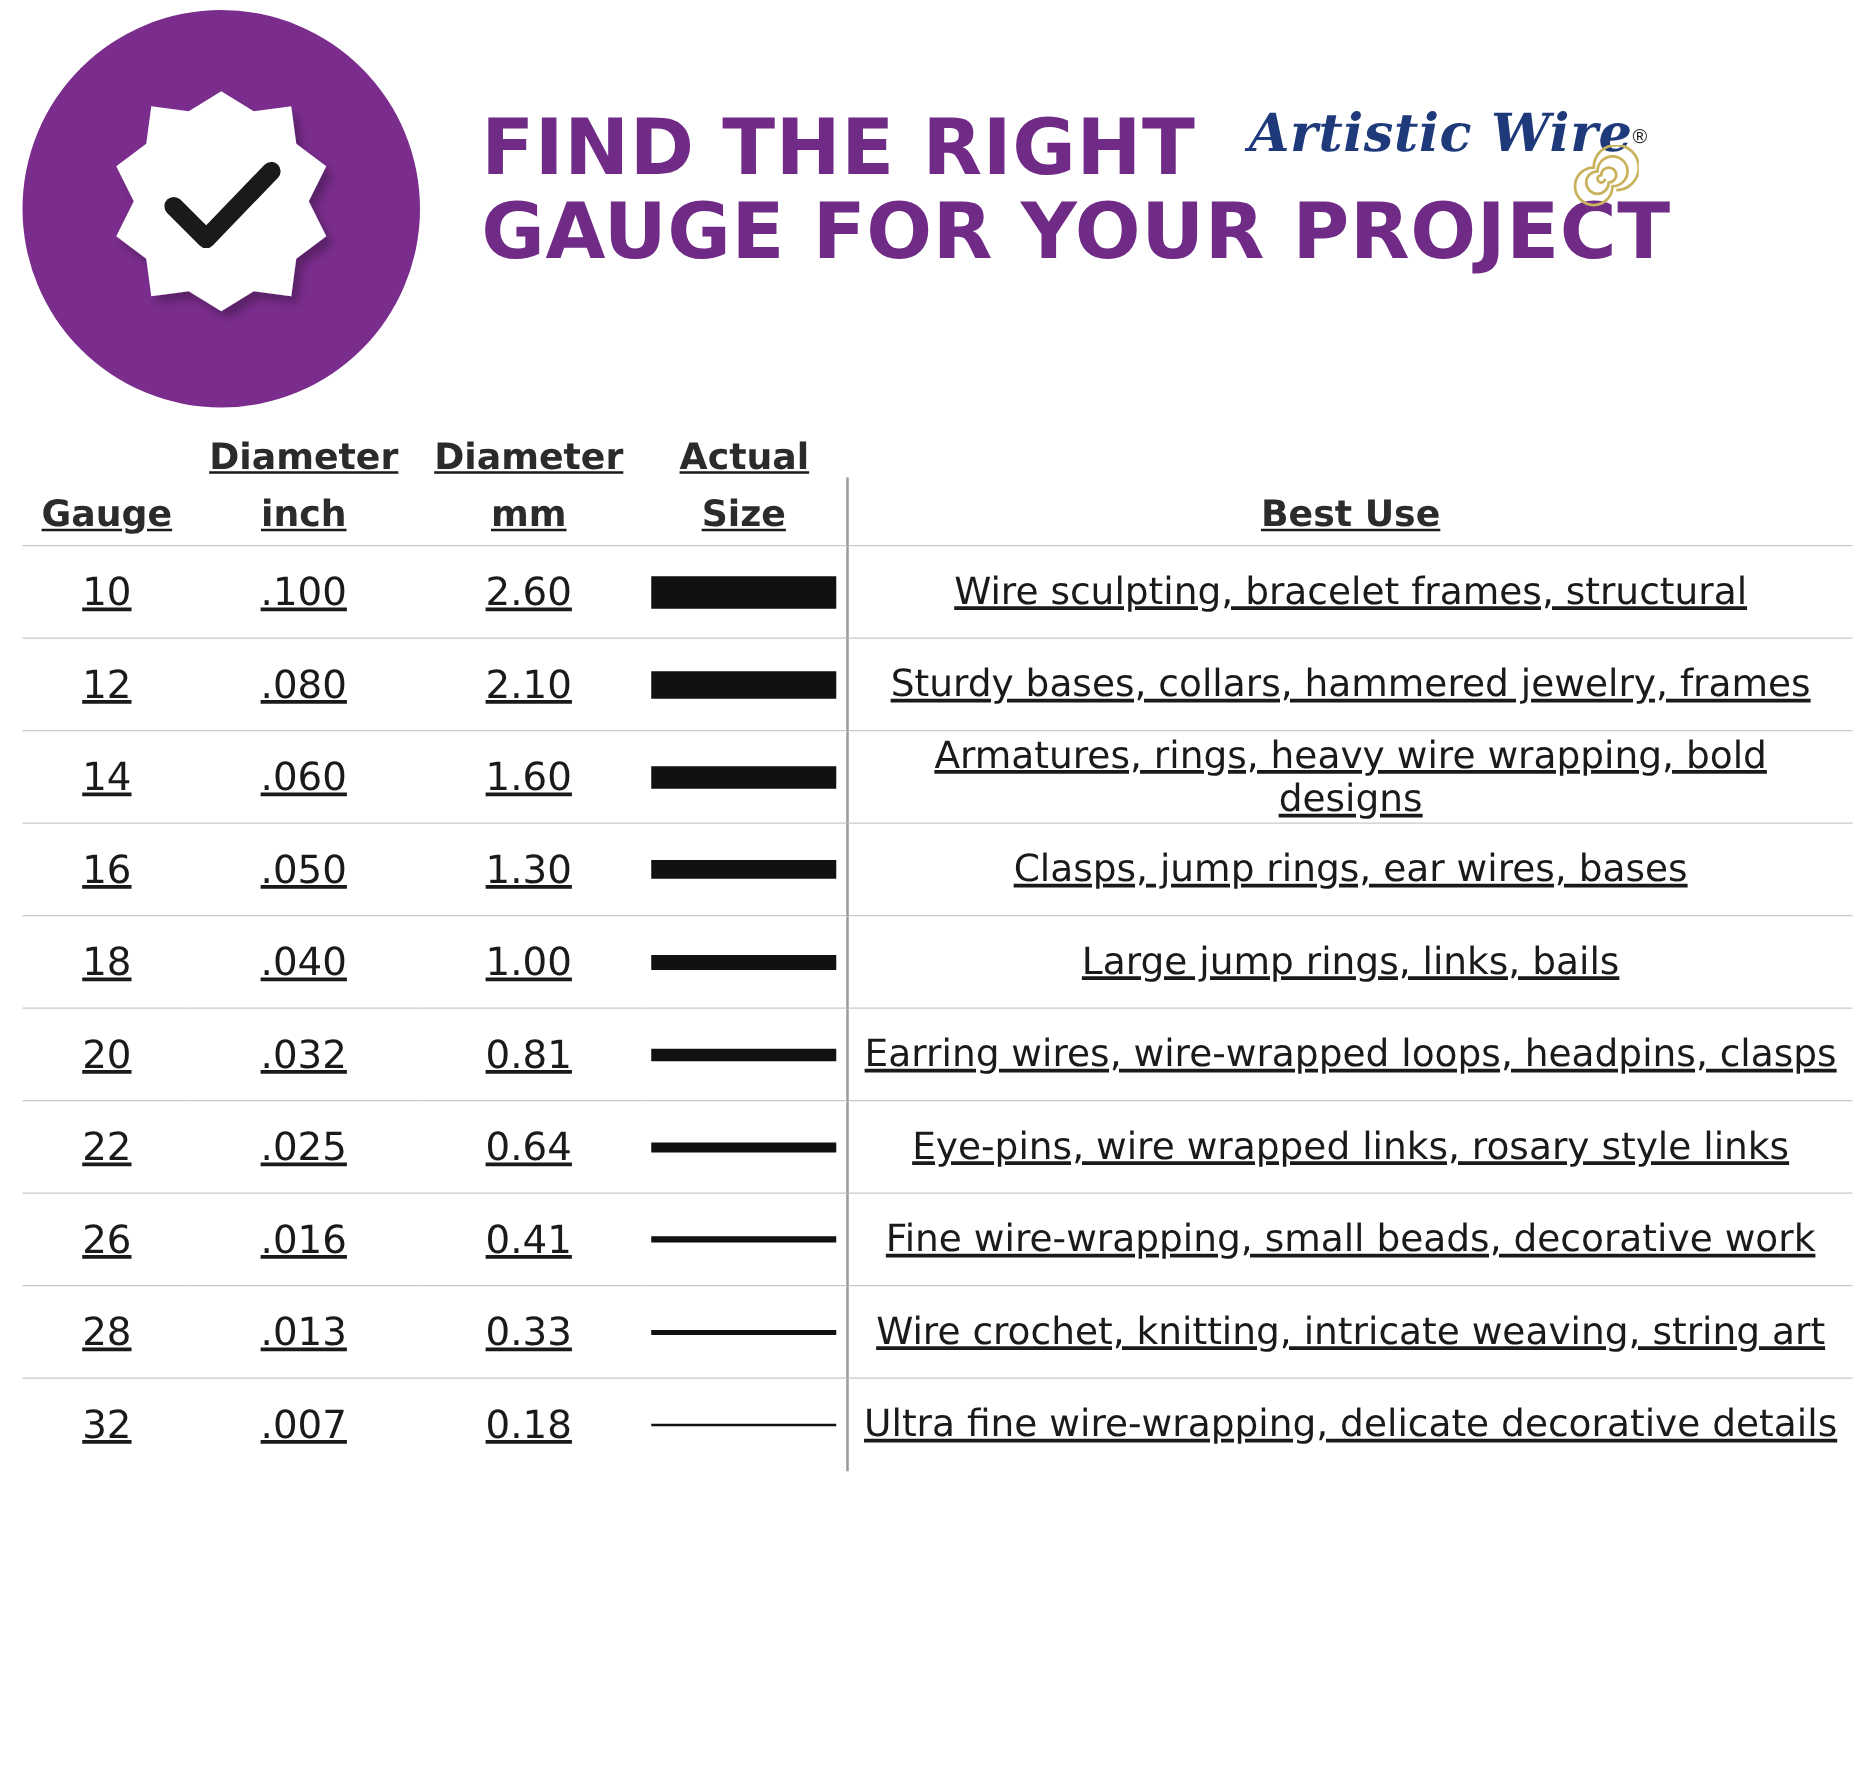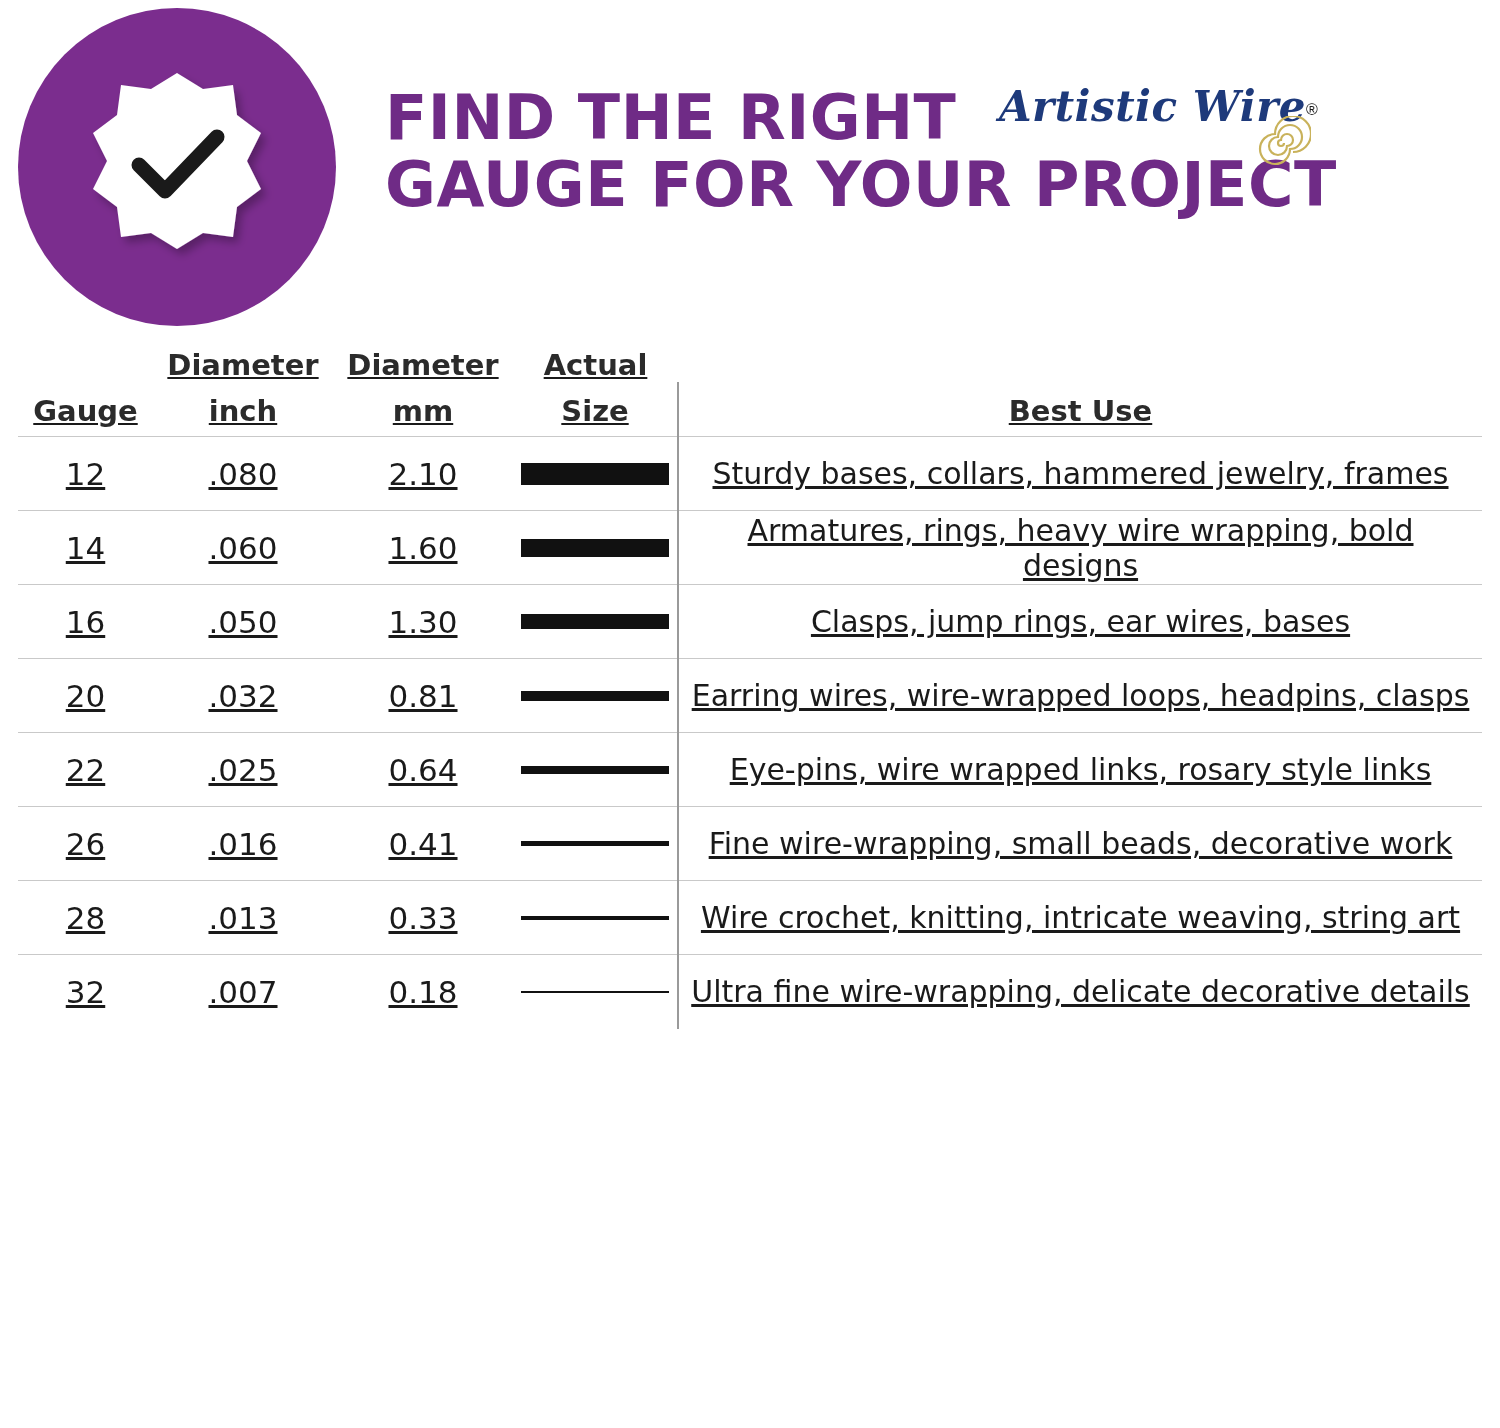--- a/index.html
+++ b/index.html
@@ -224,20 +224,29 @@
       <tr class="head-bot">
         <td>Gauge</td>
         <td>inch</td>
         <td>mm</td>
         <td>Size</td>
         <td class="use-head">Best Use</td>
       </tr>
     </thead>
     <tbody>
         <tr>
+          <td>10</td>
+          <td>.100</td>
+          <td>2.60</td>
+          <td class="swatch-cell">
+            <span class="swatch" style="height: 26px;"></span>
+          </td>
+          <td class="use">Wire sculpting, bracelet frames, structural</td>
+        </tr>
+        <tr>
           <td>12</td>
           <td>.080</td>
           <td>2.10</td>
           <td class="swatch-cell">
             <span class="swatch" style="height: 22px;"></span>
           </td>
           <td class="use">Sturdy bases, collars, hammered jewelry, frames</td>
         </tr>
         <tr>
           <td>14</td>
@@ -251,20 +260,29 @@
         <tr>
           <td>16</td>
           <td>.050</td>
           <td>1.30</td>
           <td class="swatch-cell">
             <span class="swatch" style="height: 15px;"></span>
           </td>
           <td class="use">Clasps, jump rings, ear wires, bases</td>
         </tr>
         <tr>
+          <td>18</td>
+          <td>.040</td>
+          <td>1.00</td>
+          <td class="swatch-cell">
+            <span class="swatch" style="height: 12px;"></span>
+          </td>
+          <td class="use">Large jump rings, links, bails</td>
+        </tr>
+        <tr>
           <td>20</td>
           <td>.032</td>
           <td>0.81</td>
           <td class="swatch-cell">
             <span class="swatch" style="height: 10px;"></span>
           </td>
           <td class="use">Earring wires, wire-wrapped loops, headpins, clasps</td>
         </tr>
         <tr>
           <td>22</td>

